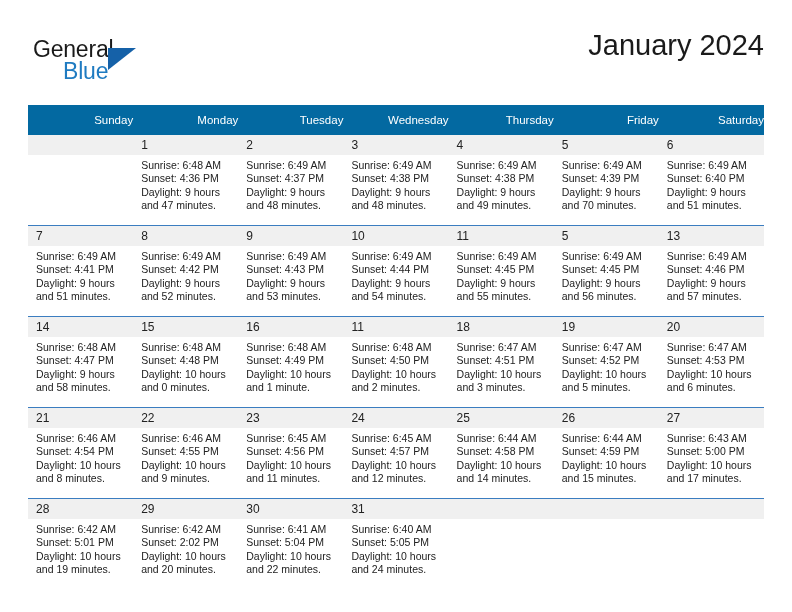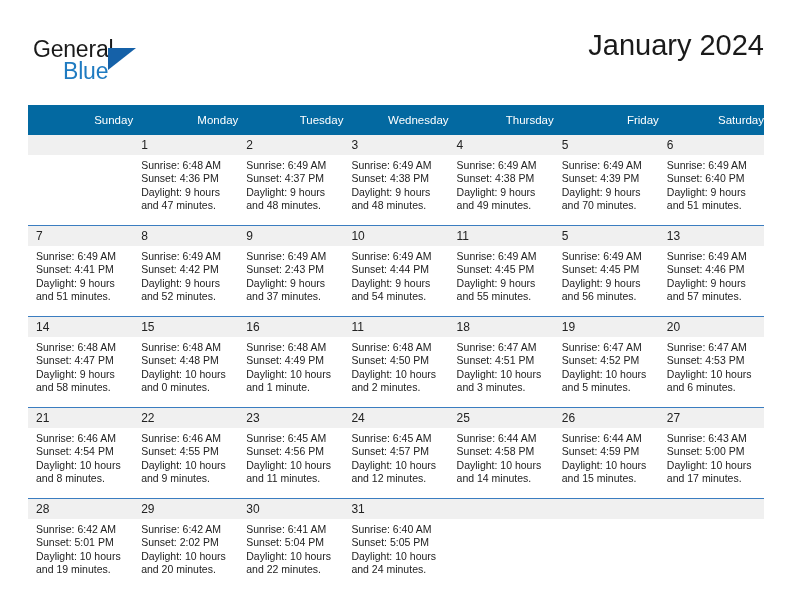--- a/index.html
+++ b/index.html
@@ -265,23 +265,23 @@
               <div>Sunrise: 6:49 AM</div>
               <div>Sunset: 4:42 PM</div>
               <div>Daylight: 9 hours</div>
               <div>and 52 minutes.</div>
             </div>
           </td>
           <td class="day">
             <div class="daynum">9</div>
             <div class="lines">
               <div>Sunrise: 6:49 AM</div>
-              <div>Sunset: 2:43 PM</div>
-              <div>Daylight: 9 hours</div>
-              <div>and 37 minutes.</div>
+              <div>Sunset: 4:43 PM</div>
+              <div>Daylight: 9 hours</div>
+              <div>and 53 minutes.</div>
             </div>
           </td>
           <td class="day">
             <div class="daynum">10</div>
             <div class="lines">
               <div>Sunrise: 6:49 AM</div>
               <div>Sunset: 4:44 PM</div>
               <div>Daylight: 9 hours</div>
               <div>and 54 minutes.</div>
             </div>

